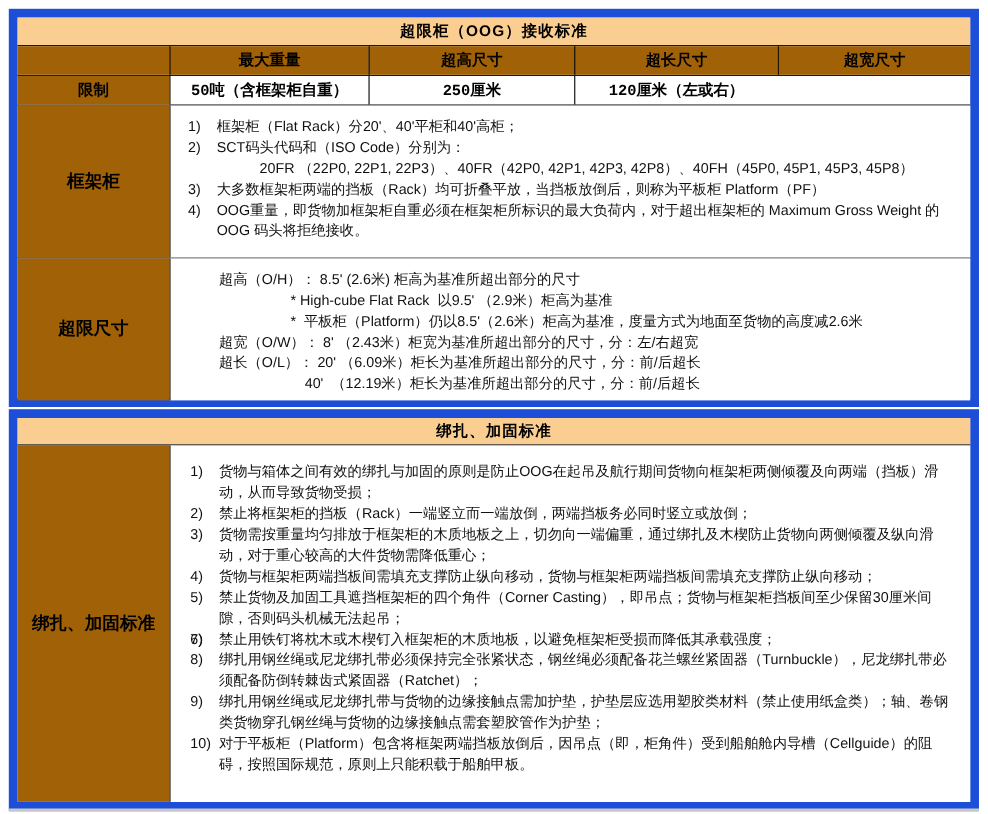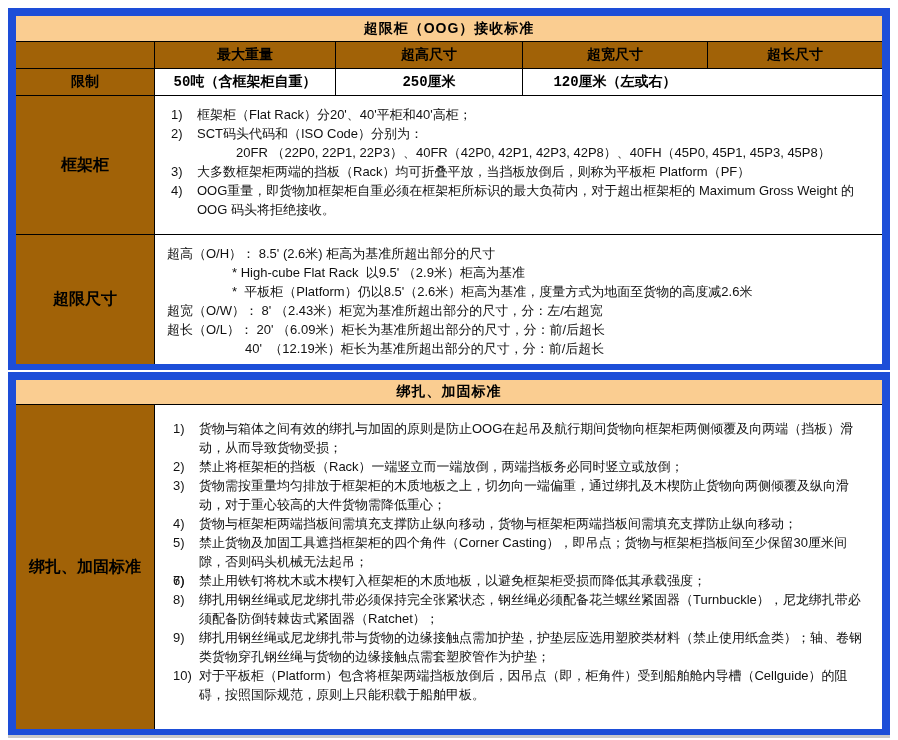--- a/index.html
+++ b/index.html
@@ -26,42 +26,42 @@
   .bold{font-weight:bold;}
   .hdr{height:26px;font-size:14px;}
   .limit{height:26px;font-size:14px;font-family:Liberation Mono, monospace;}
   .body-cell{
     background:#fff;padding:9px 10px 6px 12px;
     font-size:13px;line-height:19px;color:#111;
   }
   .item{position:relative;padding-left:30px;}
   .item .num{position:absolute;left:4px;top:0;}
   .item .txt{white-space:pre-wrap;}
-  .line{white-space:pre-wrap;}
+  .line{white-space:pre-wrap;margin-left:32px;}
   .fr-row{height:138px;}
   .od-row{height:127px;}
   .t2-body{min-height:324px;}
   .t2-items{padding:14px 10px 10px 14px;}
   .cutoff-line{
     position:absolute;left:8px;top:735px;width:882px;height:3px;background:#c9c9c9;
   }
 </style>
 </head>
 <body>
 
 <div class="tbl t1">
 
   <div class="title-row">超限柜（OOG）接收标准</div>
 
   <div class="grid-row hdr">
     <div class="cell blue c-center"></div>
     <div class="cell blue c-center bold">最大重量</div>
     <div class="cell blue c-center bold">超高尺寸</div>
+    <div class="cell blue c-center bold">超长尺寸</div>
     <div class="cell blue c-center bold">超宽尺寸</div>
-    <div class="cell blue c-center bold">超长尺寸</div>
   </div>
 
   <div class="grid-row limit">
     <div class="cell blue c-center bold">限制</div>
     <div class="cell c-center bold">50吨（含框架柜自重）</div>
     <div class="cell c-center bold">250厘米</div>
     <div class="cell c-center bold">120厘米（左或右）</div>
   </div>
 
   <div class="grid-row2 fr-row">

